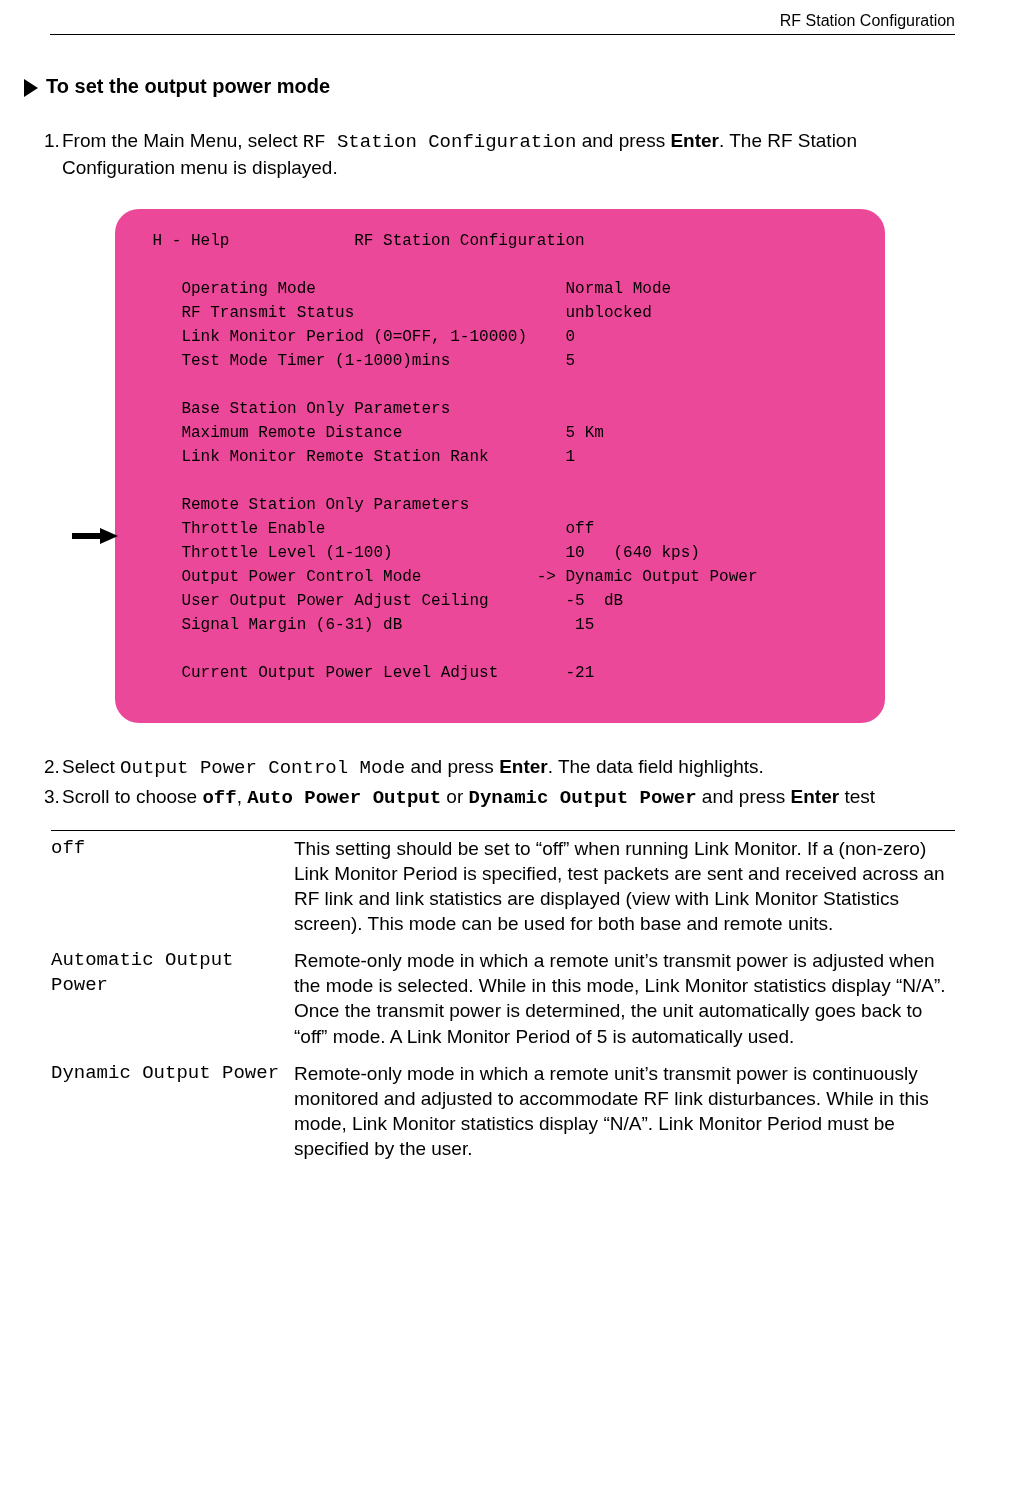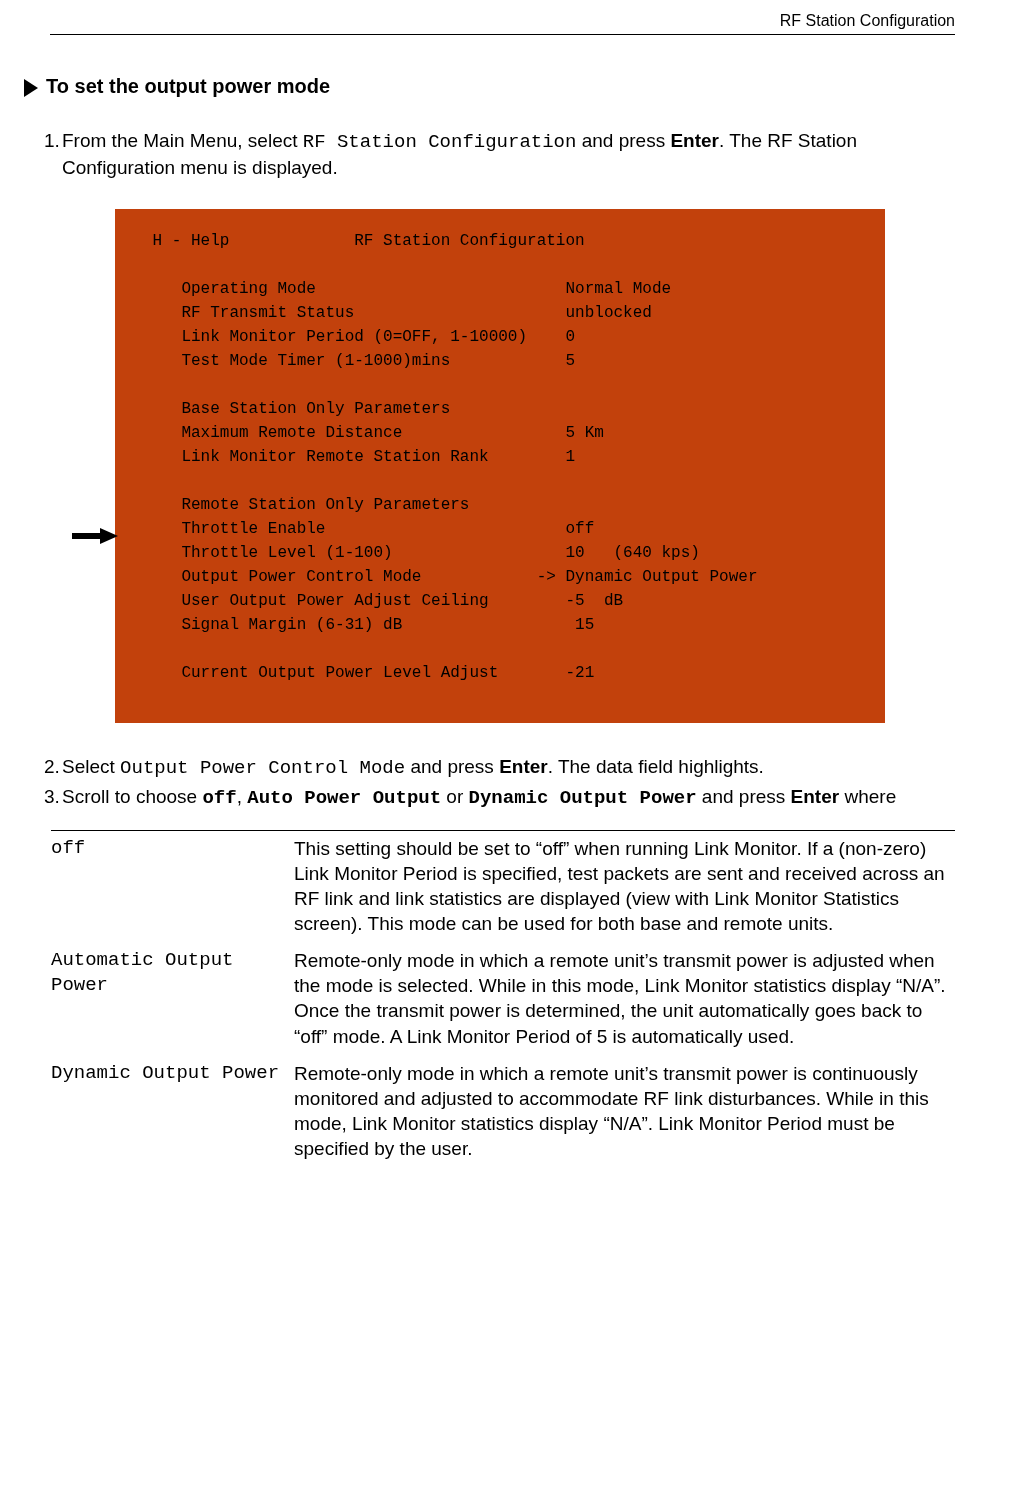--- a/index.html
+++ b/index.html
@@ -7,23 +7,23 @@
   .hrule{position:absolute;left:50px;right:58px;top:34px;border-top:1.5px solid #000;}
   .hdr{position:absolute;right:58px;top:12px;font-family:"Trebuchet MS","Gill Sans","Segoe UI",sans-serif;font-size:16px;}
   .pointer{position:absolute;left:21px;top:77px;}
   .sect-title{position:absolute;left:46px;top:75px;font-family:Arial,Helvetica,sans-serif;font-size:20px;font-weight:bold;text-align:right;}
   .body{position:absolute;left:22px;right:58px;font-family:"Trebuchet MS","Gill Sans","Segoe UI",sans-serif;font-size:19px;line-height:1.32;}
   .body strong{font-weight:700;}
   code,.mono{font-family:"Courier New",monospace;}
   .step1{top:128px;}
   .num{position:absolute;left:22px;}
   .txt{margin-left:40px;}
-  .screen{position:absolute;left:115px;top:209px;width:770px;height:514px;background:#c2410c;
+  .screen{position:absolute;left:115px;top:209px;width:770px;height:514px;background:#ec4899;
           font-family:"Courier New",monospace;font-size:16px;line-height:1.5;padding:20px 28px;
-          box-sizing:border-box;white-space:pre;}
+          box-sizing:border-box;white-space:pre;border-radius:24px;}
   .arrow2{position:absolute;left:72px;top:526px;}
   .step2{top:754px;}
   .step3{top:784px;}
   .tbl{position:absolute;left:51px;top:830px;width:904px;border-collapse:collapse;
        font-family:"Trebuchet MS","Gill Sans","Segoe UI",sans-serif;font-size:19px;}
   .tbl td{padding:6px 8px 6px 0;vertical-align:top;line-height:1.32;}
   .tbl td:first-child{width:235px;font-family:"Courier New",monospace;}
   .tbl-rule-top{position:absolute;left:51px;width:904px;border-top:1.5px solid #000;}
   .step4{top:1310px;}
   .footer-rule{position:absolute;left:8px;right:58px;top:1440px;border-top:1.5px solid #000;}
@@ -75,21 +75,21 @@
   <div class="body step2">
     <span class="num">2.</span>
     <div class="txt">
       <span>Select </span><code>Output Power Control Mode</code><span> and press </span><strong>Enter</strong><span>. The data field highlights.</span>
     </div>
   </div>
 
   <div class="body step3">
     <span class="num">3.</span>
     <div class="txt">
-      <span>Scroll to choose </span><code><b>off</b></code><span>, </span><code><b>Auto Power Output</b></code><span> or </span><code><b>Dynamic Output Power</b></code><span> and press </span><strong>Enter</strong><span> where</span>
+      <span>Scroll to choose </span><code><b>off</b></code><span>, </span><code><b>Auto Power Output</b></code><span> or </span><code><b>Dynamic Output Power</b></code><span> and press </span><strong>Enter</strong><span> test</span>
     </div>
   </div>
 
   <div class="tbl-rule-top" style="top:830px"></div>
   <table class="tbl">
     <tbody>
         <tr>
       <td>off</td>
       <td>This setting should be set to “off” when running Link Monitor. If a (non-zero) Link Monitor Period is specified, test packets are sent and received across an RF link and link statistics are displayed (view with Link Monitor Statistics screen). This mode can be used for both base and remote units.</td>
     </tr>

